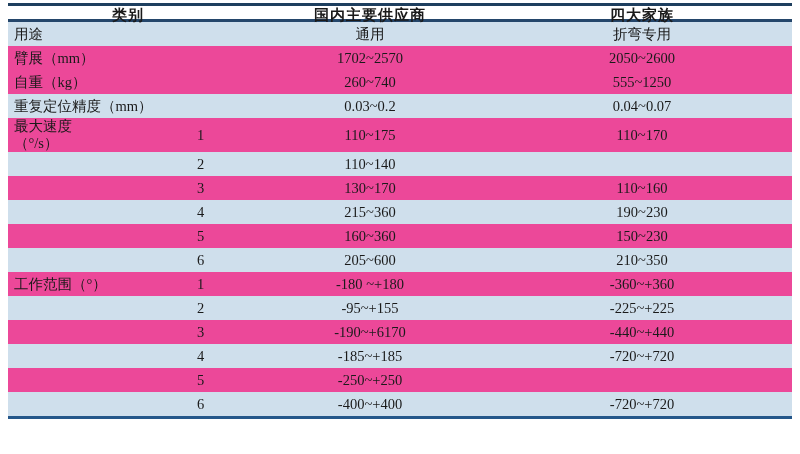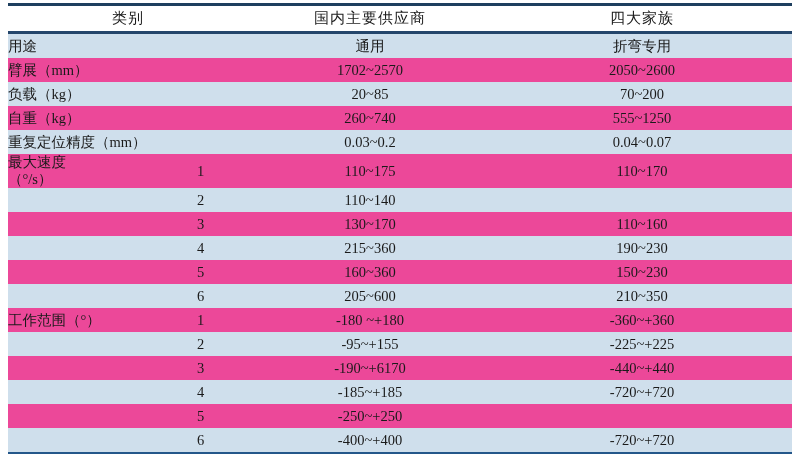--- a/index.html
+++ b/index.html
@@ -15,40 +15,40 @@
   .spec-table {
     position: absolute;
     left: 8px; top: 3px;
     width: 784px;
     border-top: 3px solid #1e3f5f;
     border-bottom: 3px solid #24578a;
   }
   .header-row {
     display: grid;
     grid-template-columns: 240px 244px 1fr;
-    height: 28px;
+    height: 16px;
     align-items: center;
     border-bottom: 3px solid #24466b;
-    font-weight: normal;
+    font-weight: bold;
     font-size: 15px;
     background: #ffffff;
   }
   .header-row .hcell { text-align: center; letter-spacing: 1px; }
   .row {
     display: grid;
     grid-template-columns: 145px 95px 244px 1fr;
     min-height: 24px;
     align-items: center;
     font-size: 14.5px;
     background: #ec4899;
   }
   .row.shaded { background: #cfdfec; }
   .row.tall { min-height: 34px; }
   .cell { line-height: 1.15; }
-  .cell.cat { text-align: left; }
+  .cell.cat { text-align: left; padding-left: 6px; }
   .cell.num, .cell.val { text-align: center; }
   .cat .l2 { display: block; }
   .cat .l2:empty { display: none; }
 </style>
 </head>
 <body>
 
 <div class="spec-table">
   <div class="header-row">
     <div class="hcell">类别</div>
@@ -69,29 +69,20 @@
   <div class="row">
     <div class="cell cat">
       <span class="l1">臂展（mm）</span>
       
     </div>
     <div class="cell num"></div>
     <div class="cell val">1702~2570</div>
     <div class="cell val">2050~2600</div>
   </div>
 
-  <div class="row shaded">
-    <div class="cell cat">
-      <span class="l1">负载（kg）</span>
-      
-    </div>
-    <div class="cell num"></div>
-    <div class="cell val">20~85</div>
-    <div class="cell val">70~200</div>
-  </div>
 
   <div class="row">
     <div class="cell cat">
       <span class="l1">自重（kg）</span>
       
     </div>
     <div class="cell num"></div>
     <div class="cell val">260~740</div>
     <div class="cell val">555~1250</div>
   </div>

